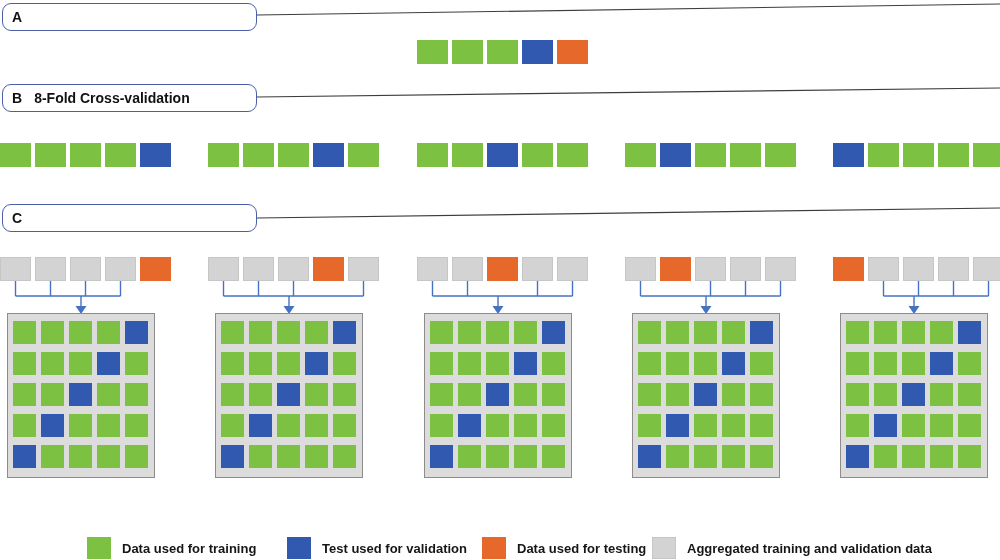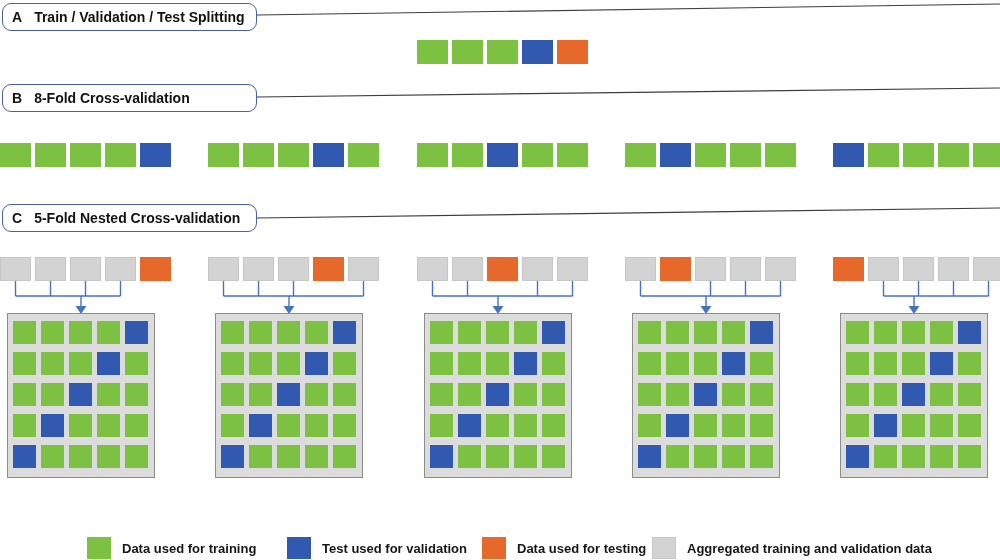--- a/index.html
+++ b/index.html
@@ -43,29 +43,27 @@
 <div class="canvas">
 
   <svg class="connectors">
     <line id="conn-a" x1="257" y1="15" x2="1000" y2="4" stroke-width="1.2" stroke="#3D3D3D"></line>
     <line id="conn-b" x1="257" y1="97" x2="1000" y2="88" stroke-width="1.2" stroke="#3D3D3D"></line>
     <line id="conn-c" x1="257" y1="218" x2="1000" y2="208" stroke-width="1.2" stroke="#3D3D3D"></line>
   </svg>
 
   <div class="label-box" style="top:3px">
     <span class="letter">A</span>
-    <span class="title">Train / Validation / Test Splitting</span>
   </div>
   <div class="label-box" style="top:84px">
     <span class="letter">B</span>
     <span class="title">8-Fold Cross-validation</span>
   </div>
   <div class="label-box" style="top:204px">
     <span class="letter">C</span>
-    <span class="title">5-Fold Nested Cross-validation</span>
   </div>
 
   <div id="panel-a">
       <div class="strip" style="left: 417px; top: 40px;">
         <div class="sq c-G"></div>
         <div class="sq c-G"></div>
         <div class="sq c-G"></div>
         <div class="sq c-B"></div>
         <div class="sq c-O"></div>
       </div>

